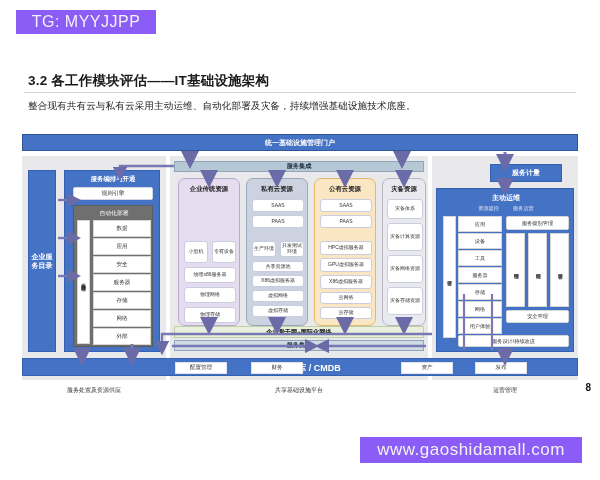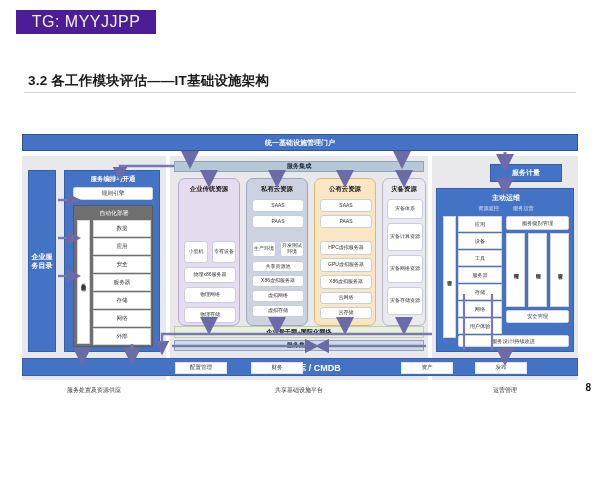--- a/index.html
+++ b/index.html
@@ -8,21 +8,21 @@
     width: 600px; height: 480px;
     background: #ffffff;
     font-family: "Liberation Sans", "DejaVu Sans", sans-serif;
     overflow: hidden;
   }
   .page { position: relative; width: 600px; height: 480px; background:#fff; }
 
   
   .wm {
     position: absolute;
-    background: #4c1d95;
+    background: #8b5cf6;
     color: #f2f2f2;
     font-weight: 400;
     letter-spacing: .5px;
     display: flex; align-items: center; justify-content: center;
   }
   #wm-top { left: 16px; top: 10px; width: 140px; height: 24px; font-size: 16px; }
   #wm-bottom { left: 360px; top: 437px; width: 222px; height: 26px; font-size: 17px; }
 
   
   .slide-title {
@@ -262,20 +262,21 @@
 </style>
 </head>
 <body>
 
 <div class="page">
 
   <div class="wm" id="wm-top">TG: MYYJJPP</div>
 
   <div class="slide-title">3.2 各工作模块评估——IT基础设施架构</div>
   <div class="title-rule"></div>
+  <div class="slide-sub">整合现有共有云与私有云采用主动运维、自动化部署及灾备，持续增强基础设施技术底座。</div>
 
   <div class="diagram">
 
     <div class="zone" id="zone-left"></div>
     <div class="zone" id="zone-mid"></div>
     <div class="zone" id="zone-right"></div>
 
     <div class="portal">统一基础设施管理门户</div>
 
     <div class="svc-int" id="svc-int-top">服务集成</div>
@@ -421,14 +422,15 @@
       <g stroke="#7878b4" stroke-width="2.2" fill="none">
         <path d="M442,160 L442,216"></path>
         <path d="M470,160 L470,216"></path>
       </g>
     </svg>
 
   </div>
 
   <div class="page-num">8</div>
 
+  <div class="wm" id="wm-bottom">www.gaoshidamall.com</div>
 
 </div>
 
 </body></html>

